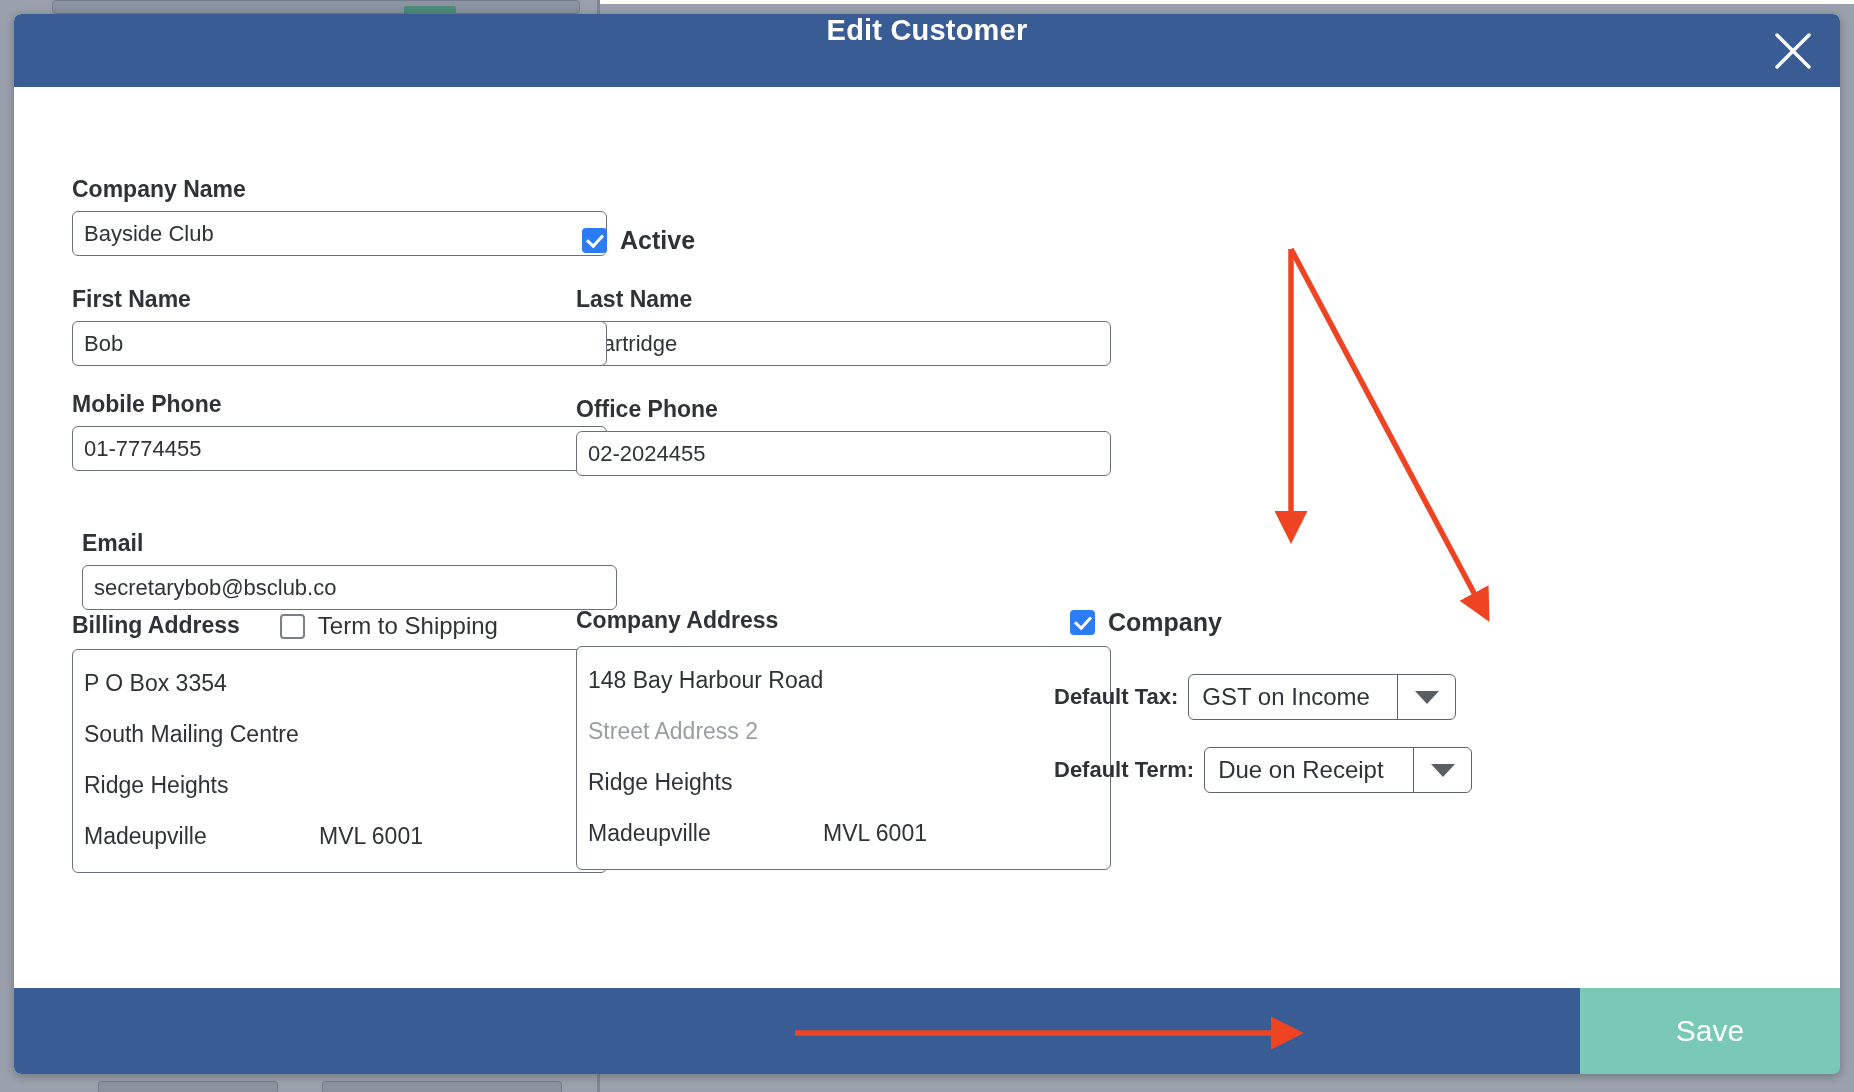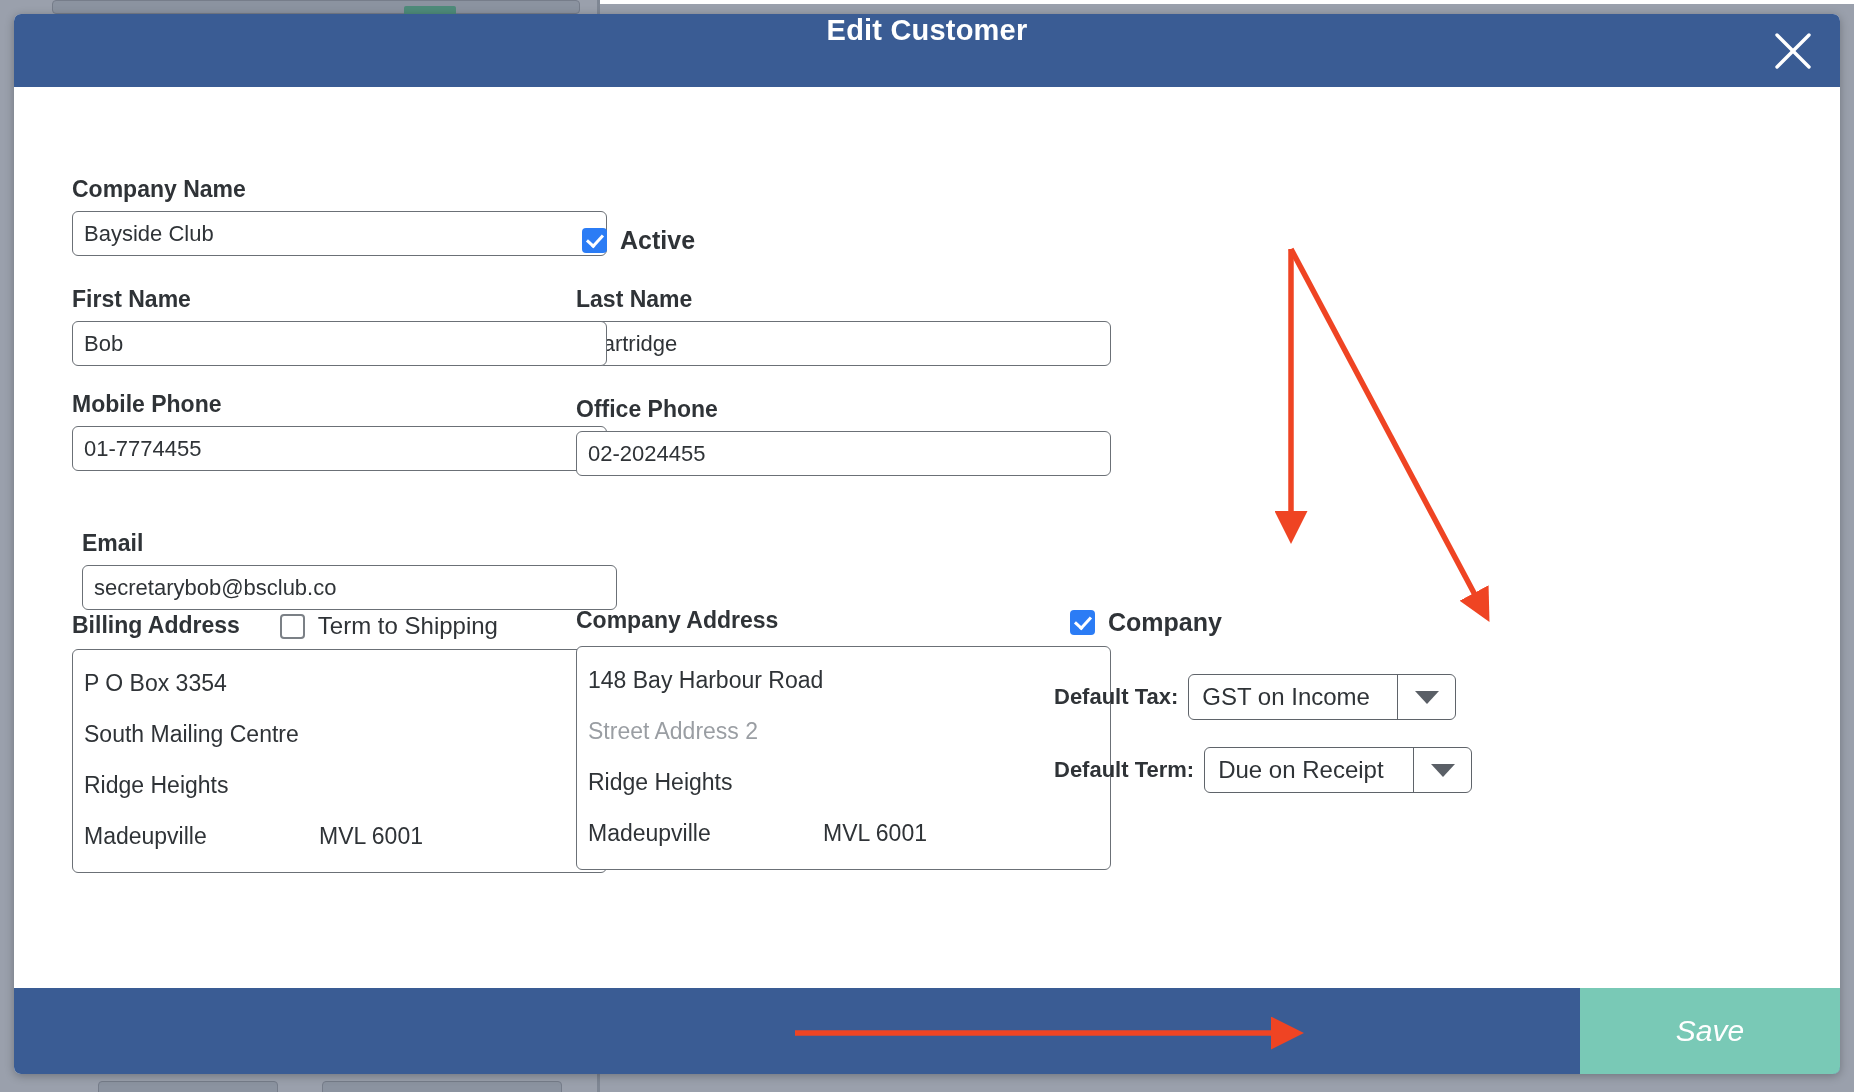--- a/index.html
+++ b/index.html
@@ -99,21 +99,20 @@
     background: #79c9b6;
     color: #ffffff;
     font-size: 30px;
     font-weight: 400;
     display: flex;
     align-items: center;
     justify-content: center;
     border: none;
     cursor: pointer;
     font-family: "Liberation Sans", sans-serif;
-    font-style: italic;
   }
 
   
   .field-label {
     font-size: 23px;
     font-weight: 700;
     color: #2f3337;
     margin-bottom: 9px;
     display: block;
     line-height: 1.1;

